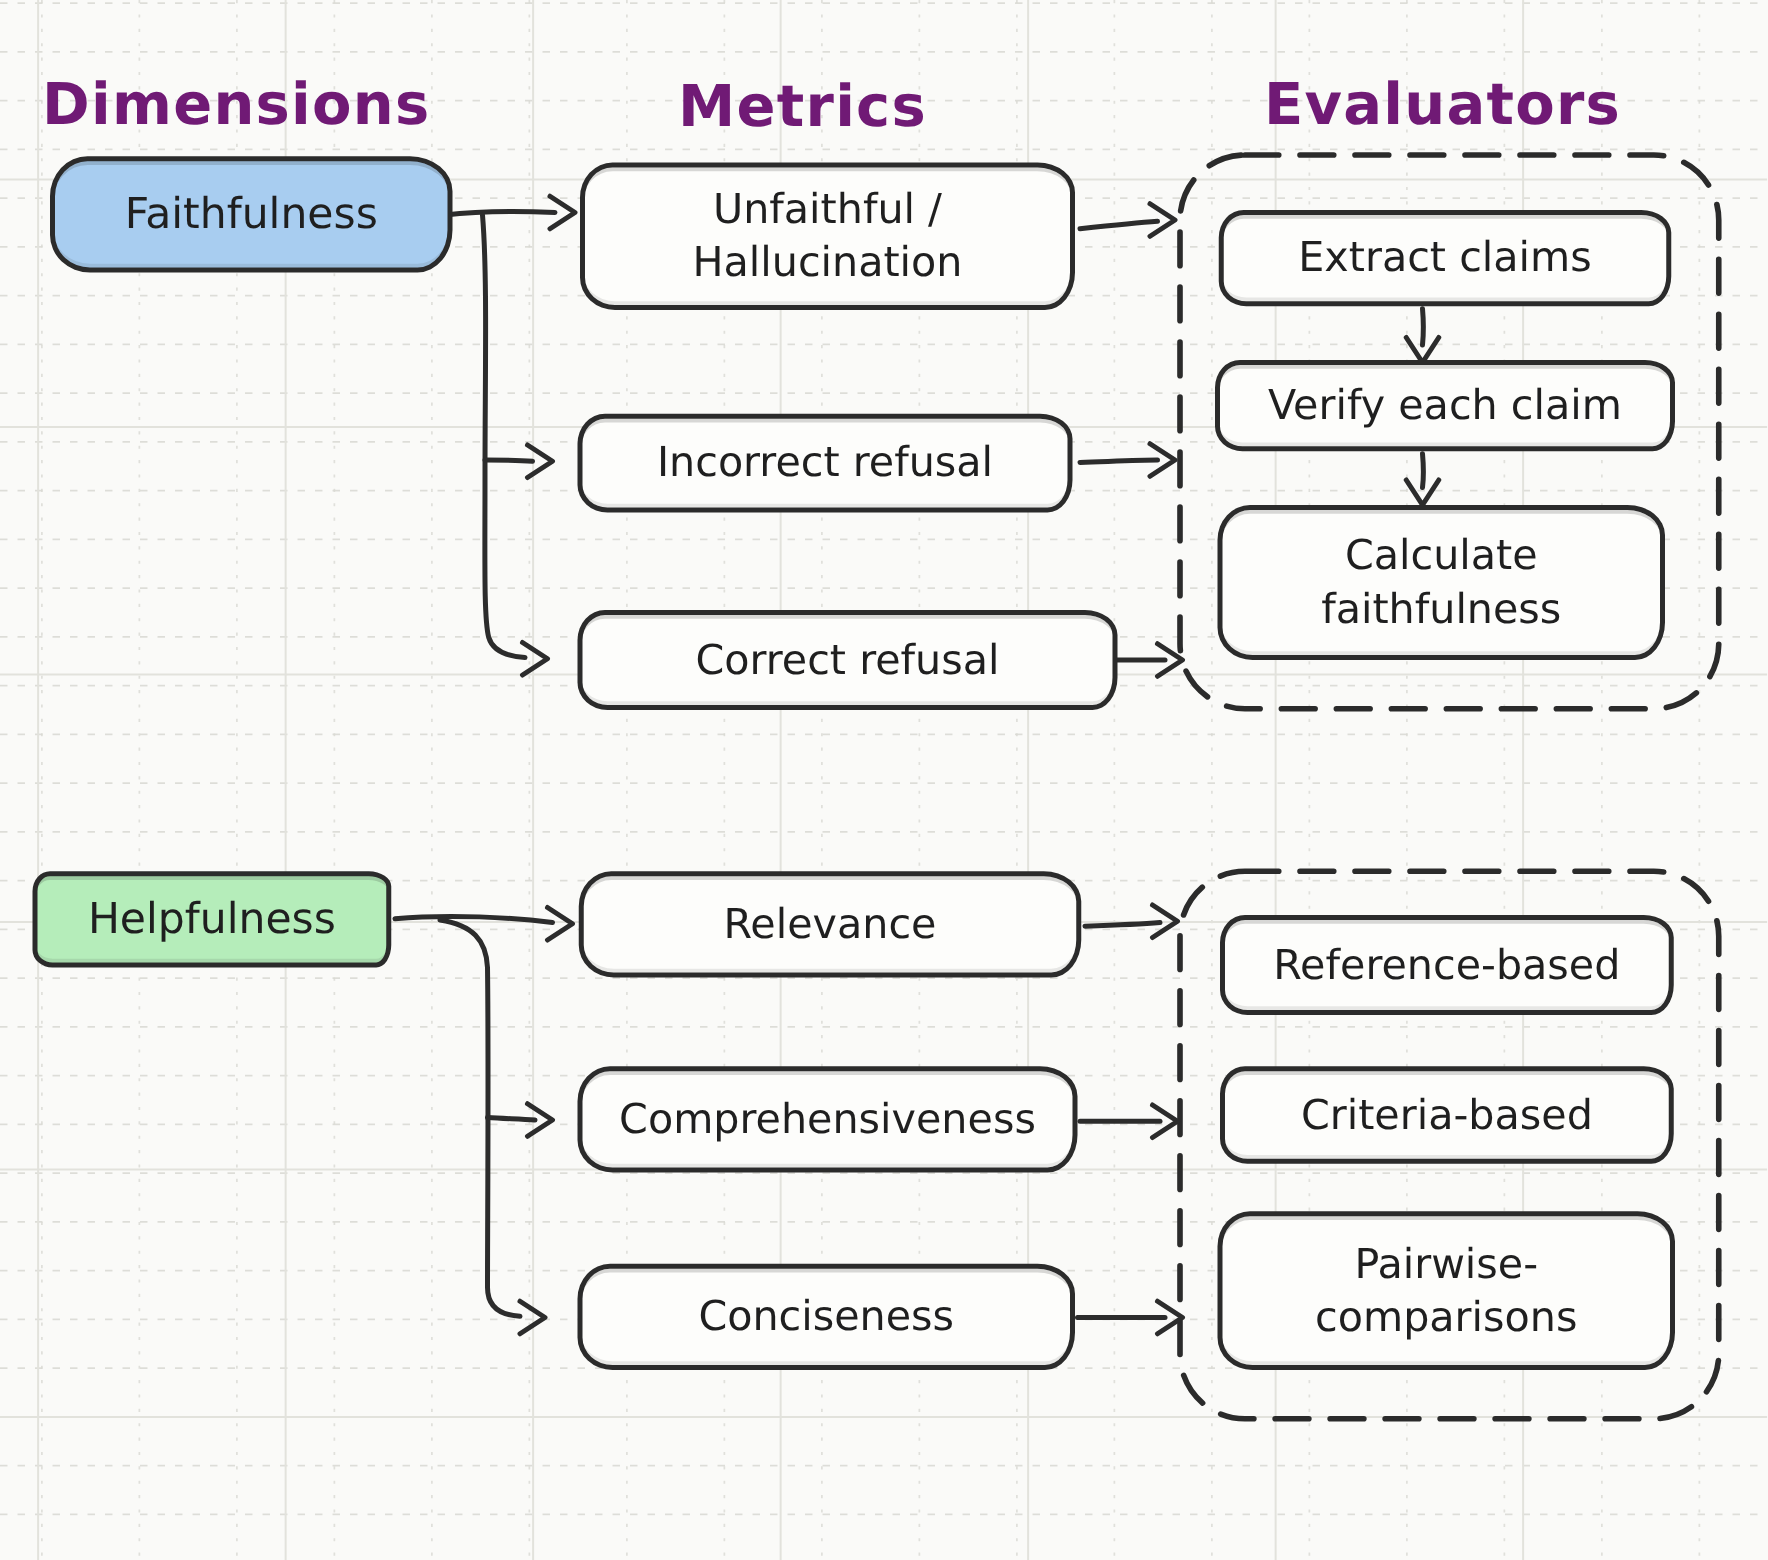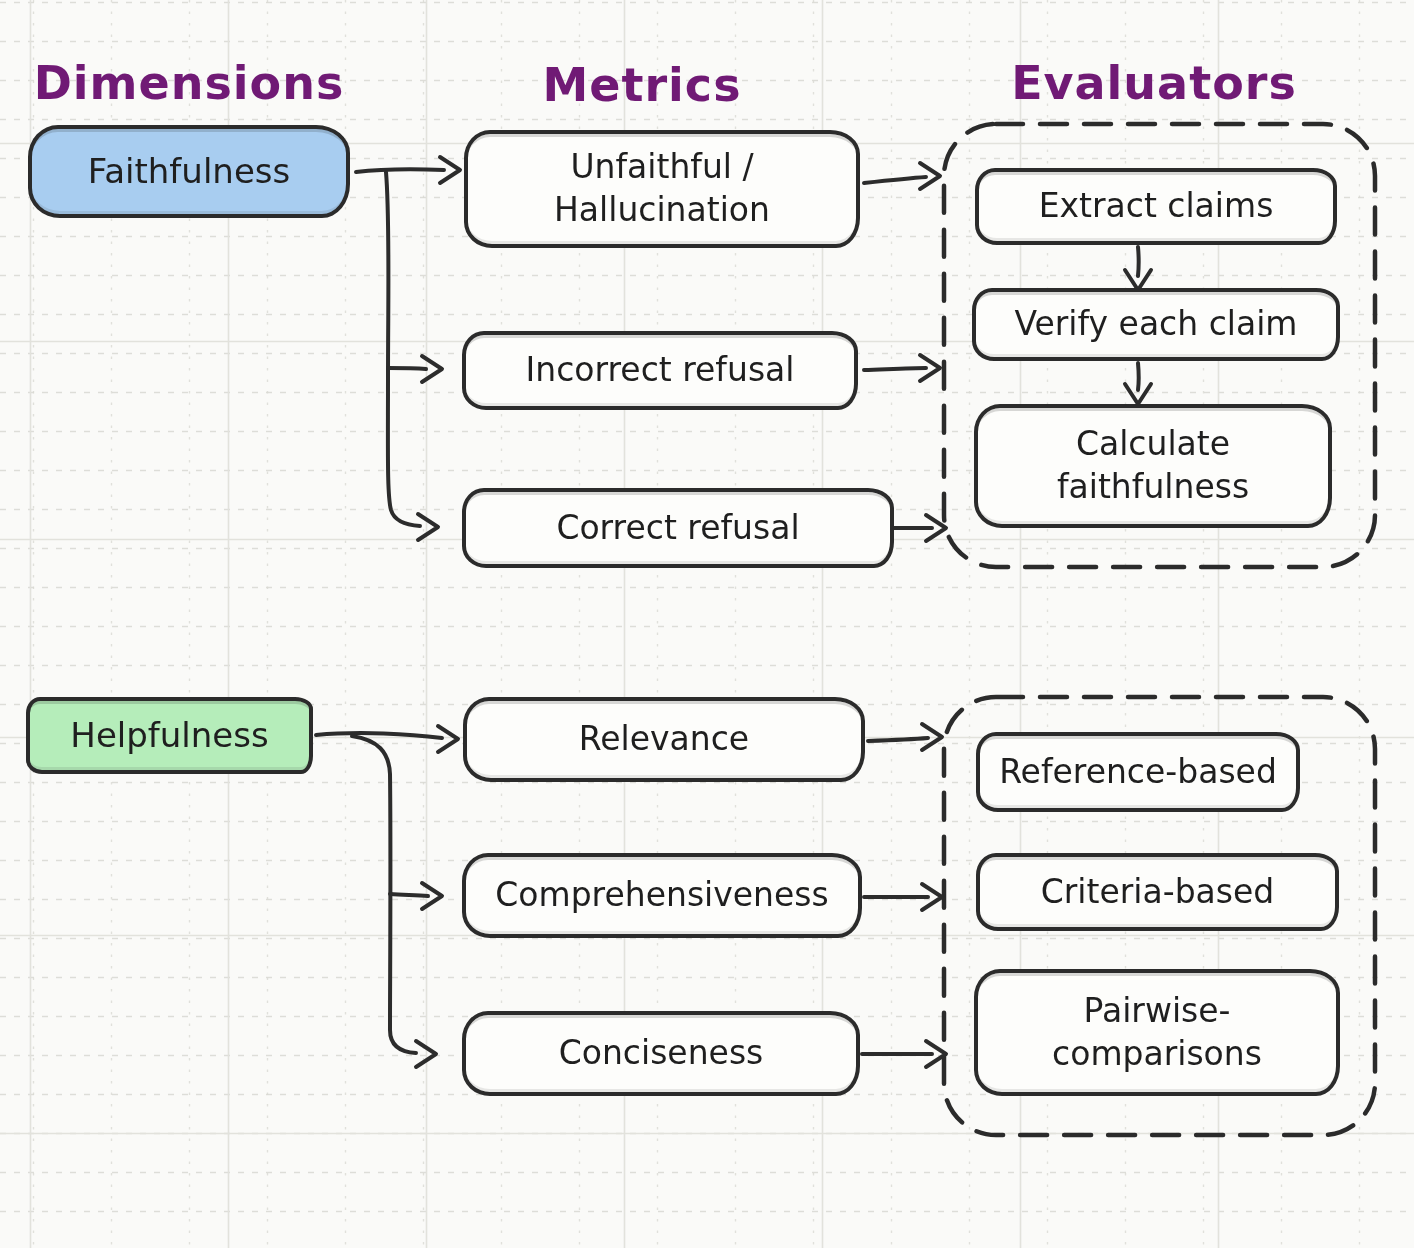--- a/index.html
+++ b/index.html
@@ -24,21 +24,21 @@
     background:#fdfdfb;
     border:4px solid #2b2b2b;
     box-sizing:border-box;
     font-size:33px;line-height:1.3;
     padding:4px 12px;
     box-shadow:inset 0 5px 0 -2px rgba(43,43,43,0.18), inset 0 -5px 0 -2px rgba(43,43,43,0.10);
   }
   .r-a{border-radius:26px 30px 24px 28px / 28px 24px 30px 26px;}
   .r-b{border-radius:22px 26px 20px 24px / 24px 20px 26px 22px;}
   .r-c{border-radius:20px 24px 18px 22px / 22px 18px 24px 20px;}
-  .dim-blue{font-size:34px;border-radius:30px 34px 28px 32px / 32px 28px 34px 30px;}
+  .dim-blue{font-size:34px;border-radius:30px 34px 28px 32px / 32px 28px 34px 30px;margin-left:12px;}
   .dim-green{font-size:34px;border-radius:14px 18px 12px 16px / 16px 12px 18px 14px;}
 </style>
 </head>
 <body>
 
 <div id="canvas">
 
   <svg id="bg-layer" viewBox="0 0 1414 1248" xmlns="http://www.w3.org/2000/svg">
     <g id="grid">
         <line x1="0" y1="2.5" x2="1414" y2="2.5" stroke="#d7d7d1" stroke-width="1.4" stroke-dasharray="6 8" opacity="0.8"></line>
@@ -206,21 +206,21 @@
   <div class="node r-a" style="left:463px;top:697px;width:402px;height:85px;">
     <span>Relevance</span>
   </div>
   <div class="node r-a" style="left:462px;top:853px;width:400px;height:85px;">
     <span>Comprehensiveness</span>
   </div>
   <div class="node r-a" style="left:462px;top:1011px;width:398px;height:85px;">
     <span>Conciseness</span>
   </div>
 
-  <div class="node r-c" style="left:976px;top:732px;width:324px;height:80px;">
+  <div class="node r-c" style="left:976px;top:732px;width:363px;height:80px;">
     <span>Reference-based</span>
   </div>
   <div class="node r-c" style="left:976px;top:853px;width:363px;height:78px;">
     <span>Criteria-based</span>
   </div>
   <div class="node r-a" style="left:974px;top:969px;width:366px;height:127px;">
     <span>Pairwise-comparisons</span>
   </div>
 
 </div>

